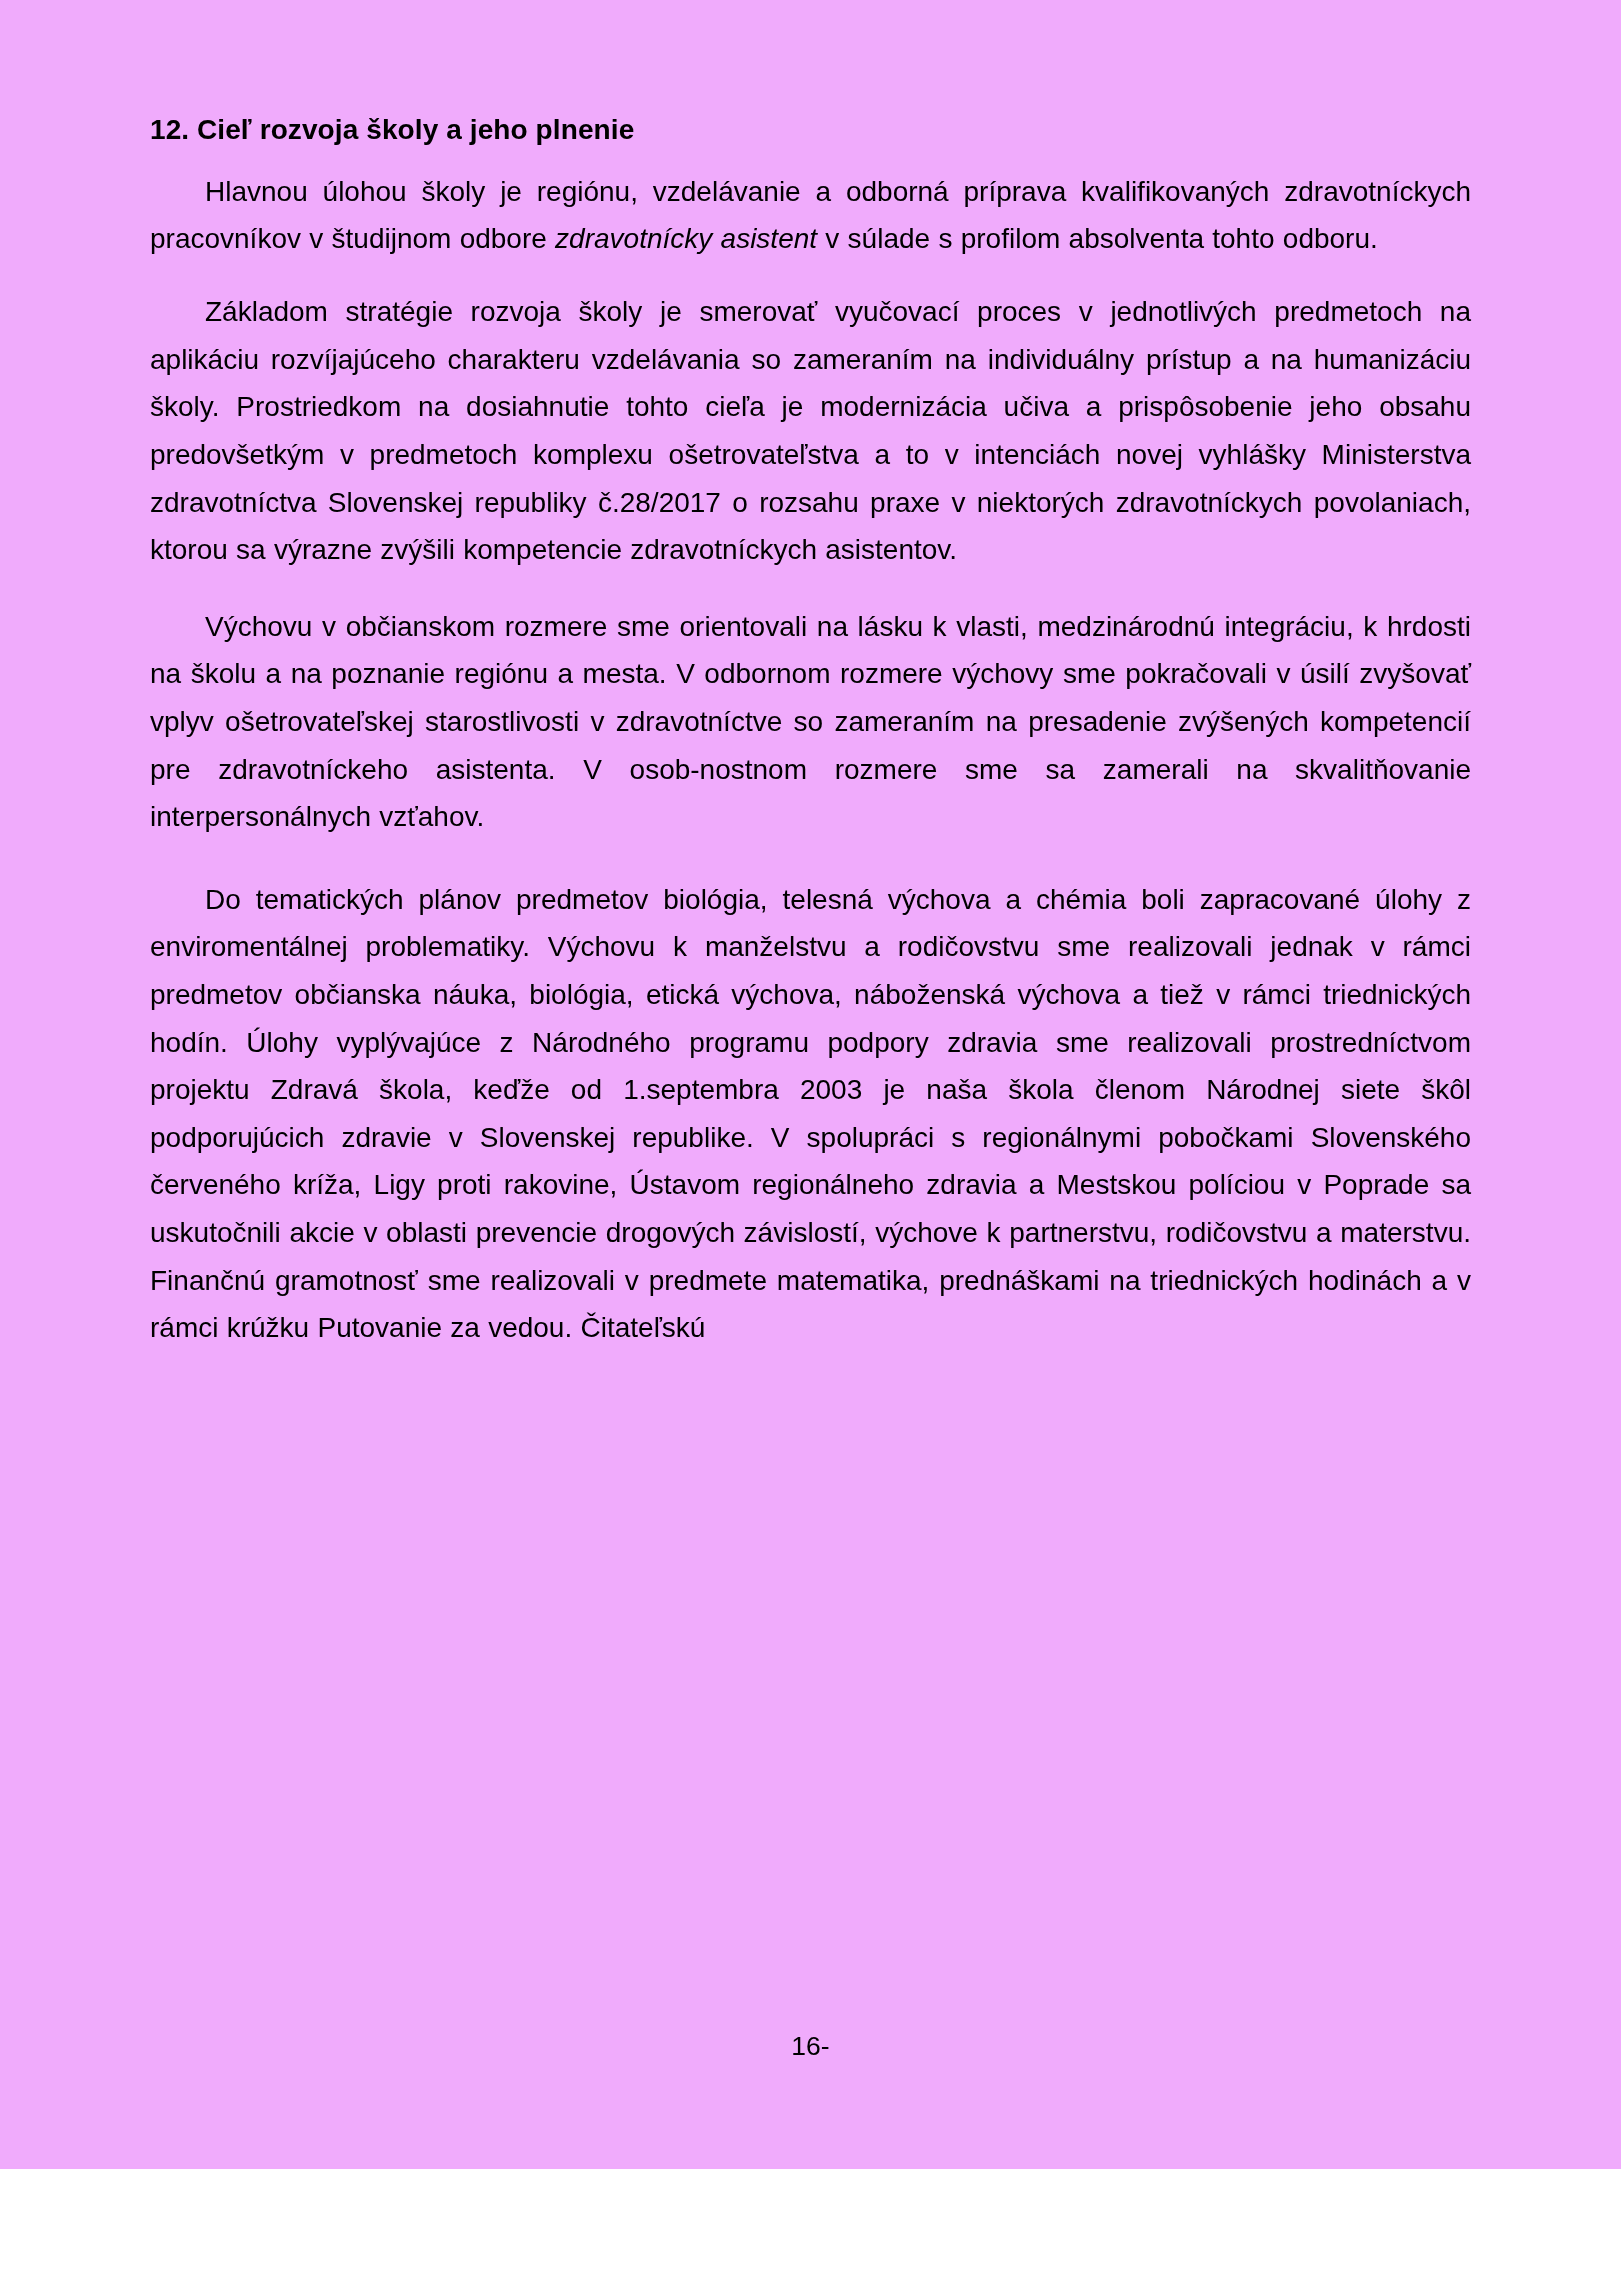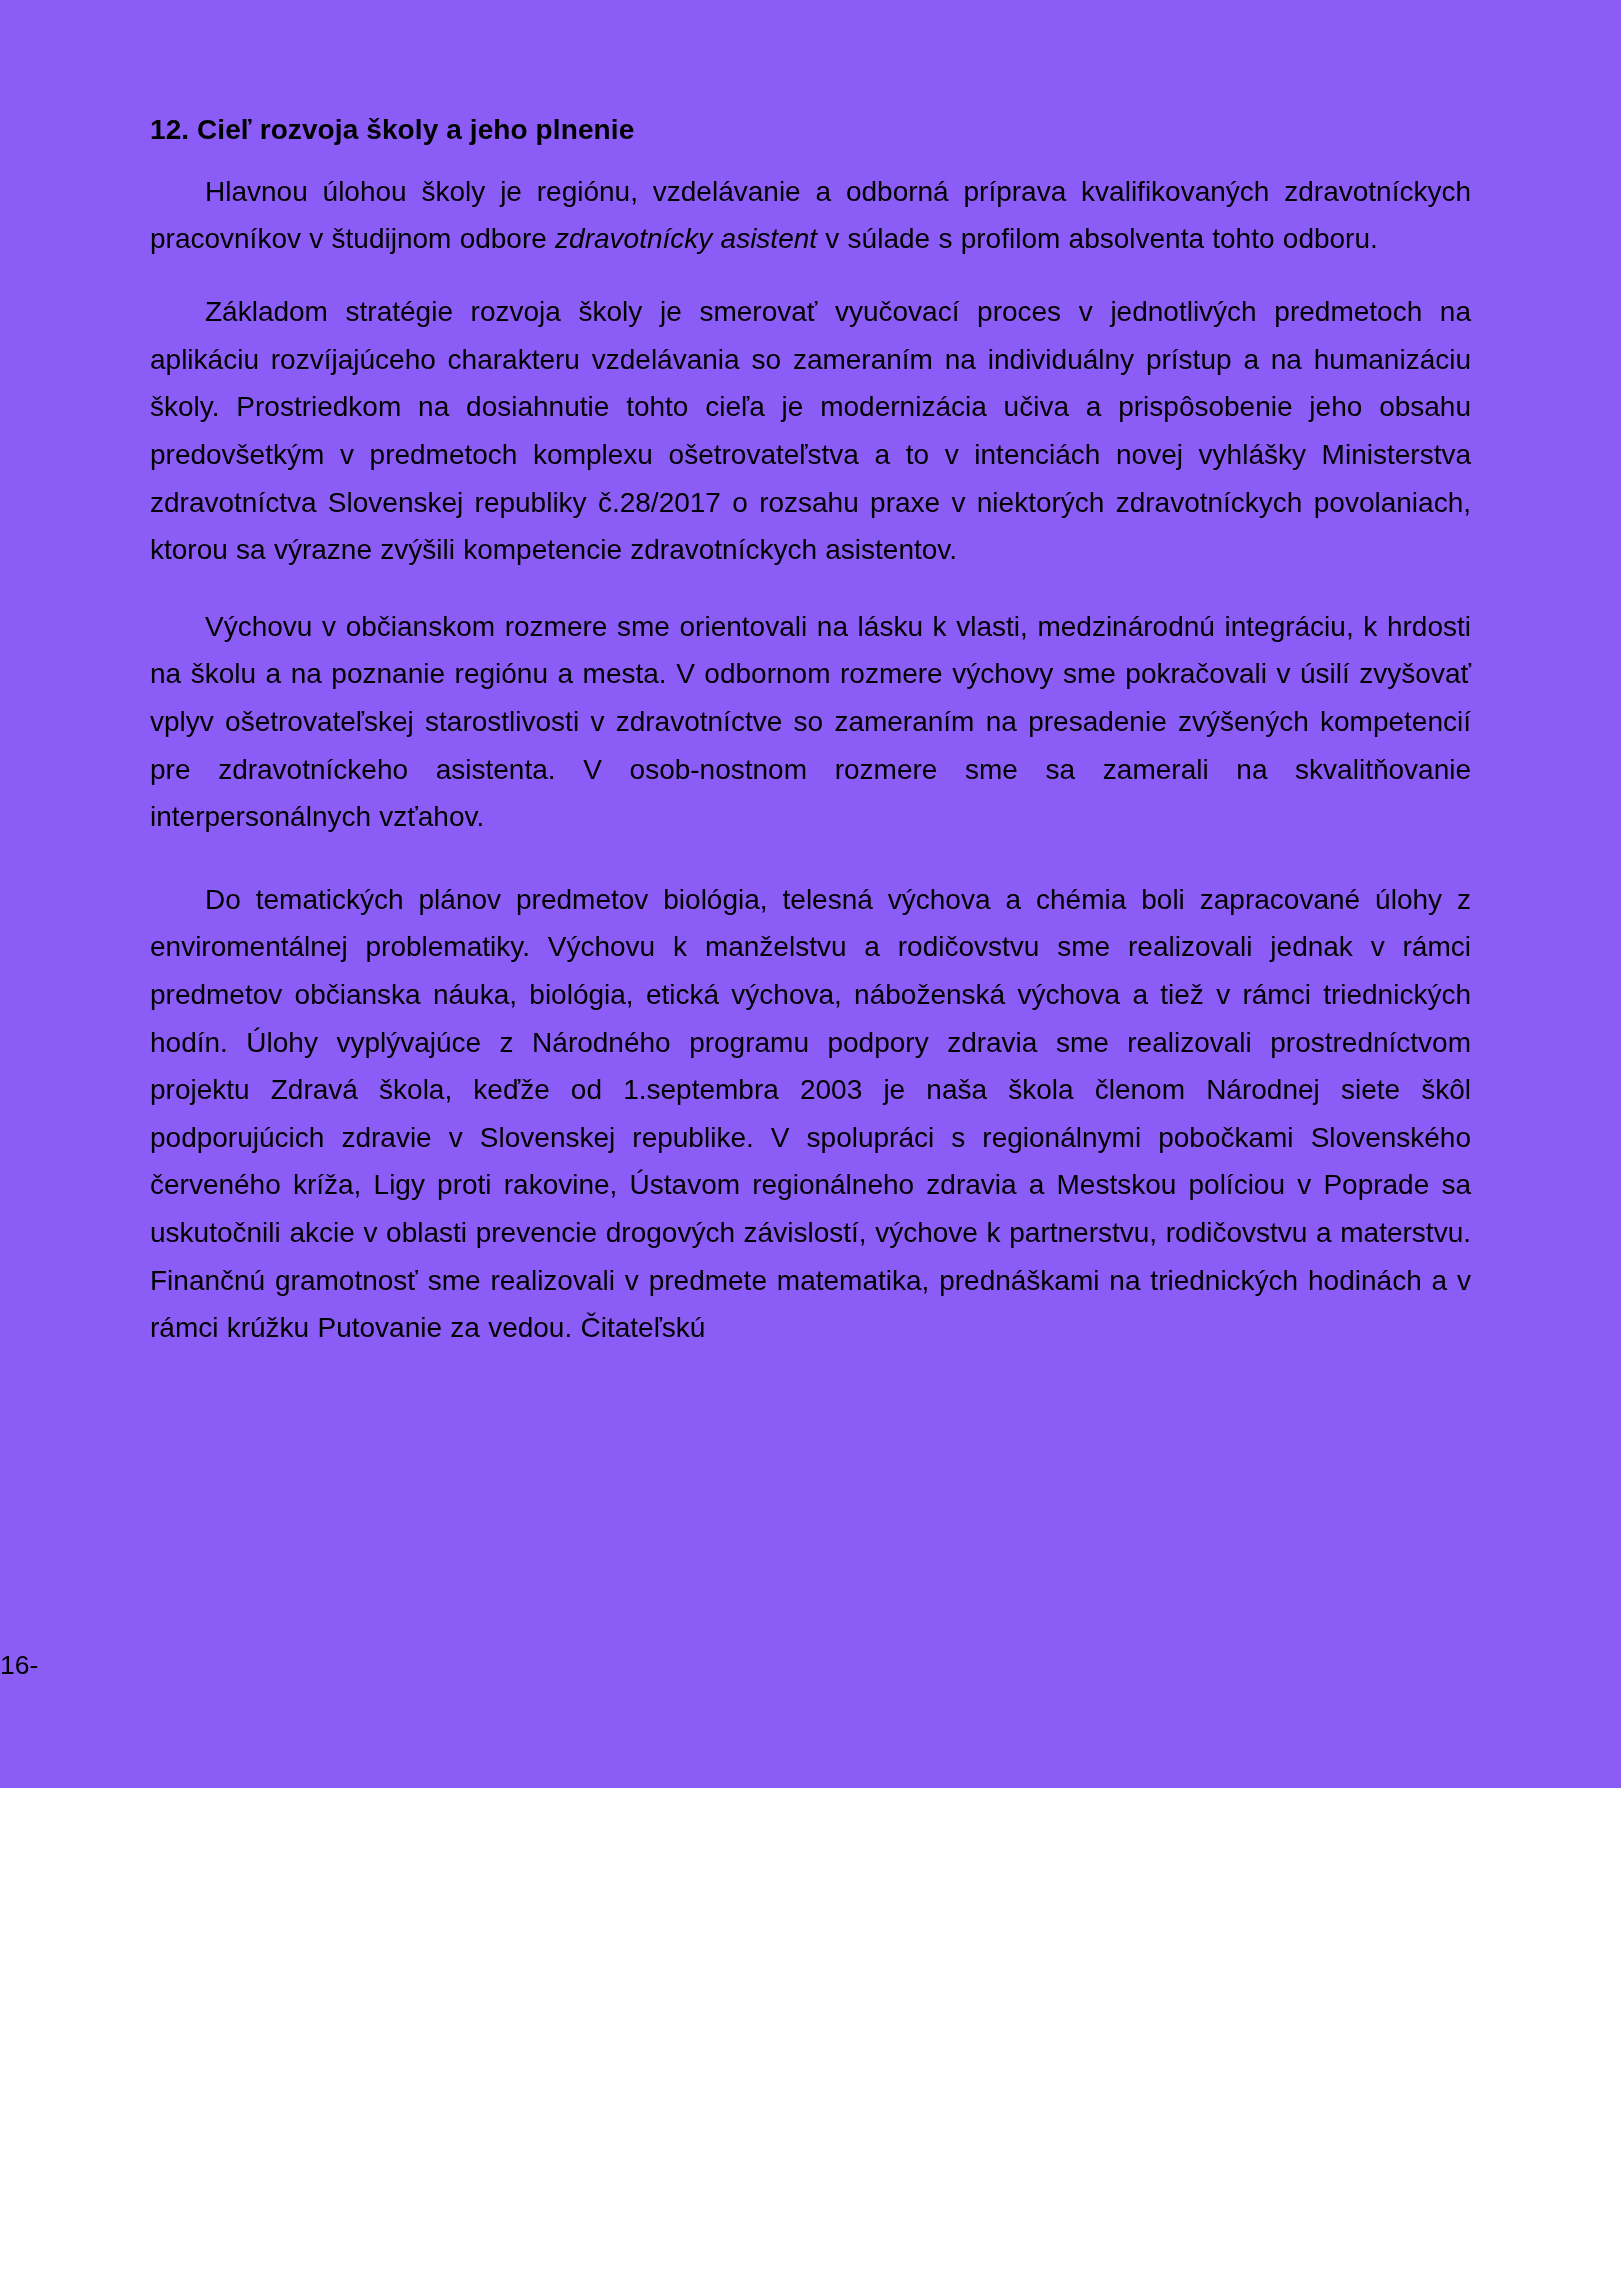--- a/index.html
+++ b/index.html
@@ -7,22 +7,22 @@
     padding: 0;
     background: #ffffff;
   }
   body {
     font-family: "Liberation Sans", sans-serif;
     color: #000000;
   }
   .page {
     position: relative;
     width: 1621px;
-    height: 1788px;
-    background: #8b5cf6;
+    height: 2169px;
+    background: #f0abfc;
     box-sizing: border-box;
     padding: 94px 150px 78px 150px;
     overflow: hidden;
   }
   .content {
     width: 1321px;
   }
   h1.doc-heading {
     font-size: 28px;
     font-weight: bold;
@@ -56,21 +56,21 @@
   }
   .ital {
     font-style: italic;
     margin-top: 42px;
   }
   .pagenum {
     position: absolute;
     left: 0;
     right: 0;
     bottom: 110px;
-    text-align: left;
+    text-align: center;
     font-size: 26.5px;
     line-height: 1;
   }
 </style>
 </head>
 <body>
 
 <div class="page">
   <div class="content">
 

